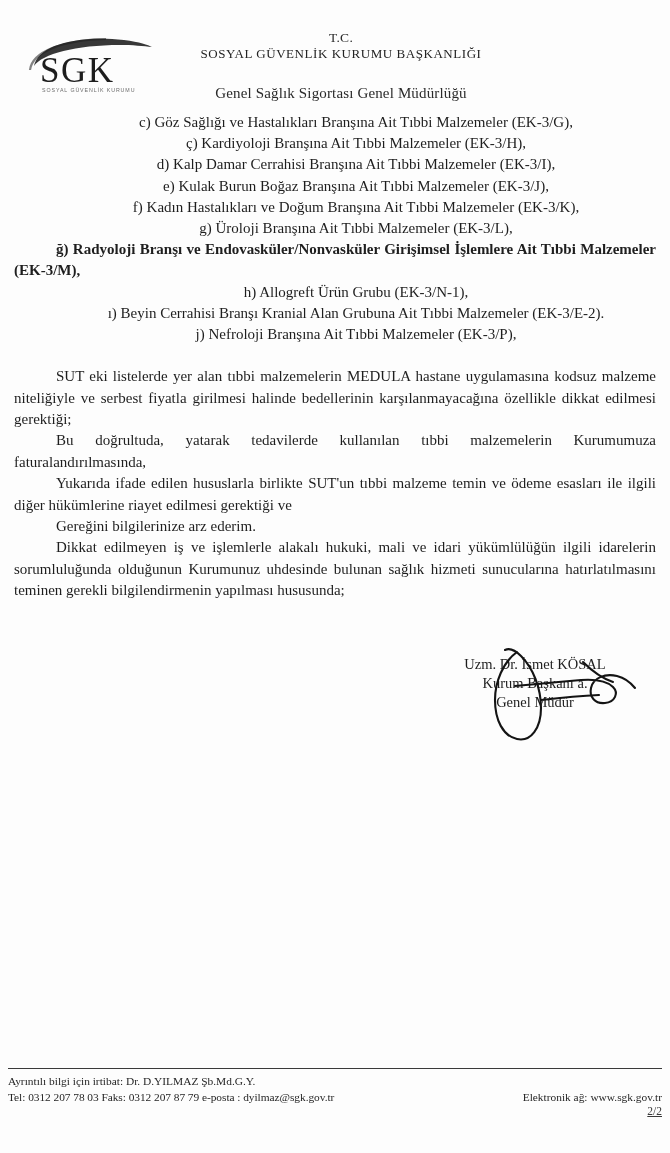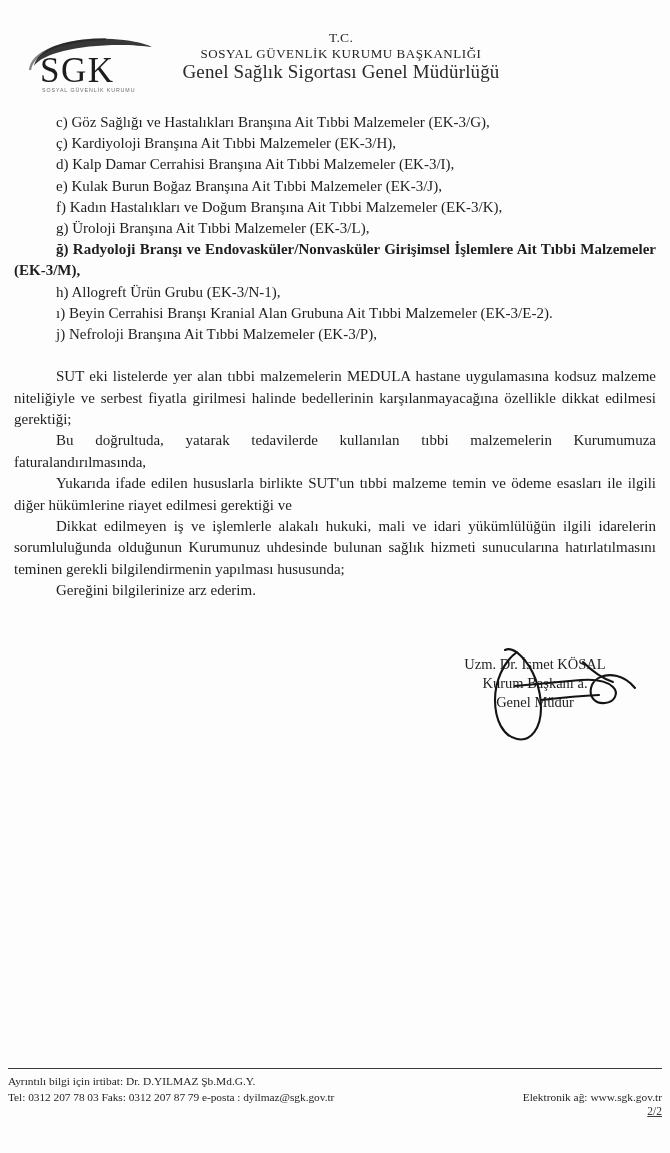--- a/index.html
+++ b/index.html
@@ -49,39 +49,40 @@
     letter-spacing: 0.3px;
     color: #2a2a2a;
   }
   .hdr-main {
     font-size: 13px;
     letter-spacing: 0.55px;
     color: #232323;
     white-space: nowrap;
   }
   .hdr-sub {
-    font-size: 19px;
+    font-size: 15px;
     letter-spacing: 0.15px;
     color: #2a2a2a;
+    margin-top: 24px;
   }
 
   
   .body-block {
     position: absolute;
     left: 0;
     top: 112px;
     width: 670px;
     padding: 0 14px 0 14px;
     box-sizing: border-box;
   }
   .list-line {
     font-size: 15px;
     line-height: 21.2px;
     text-indent: 42px;
-    text-align: left;
+    text-align: center;
     color: #1e1e1e;
     white-space: nowrap;
   }
   .list-line.wrap {
     white-space: normal;
     text-align: justify;
     text-indent: 42px;
     font-weight: bold;
   }
 
@@ -190,22 +191,22 @@
     <div class="list-line wrap">ğ) Radyoloji Branşı ve Endovasküler/Nonvasküler Girişimsel İşlemlere Ait Tıbbi Malzemeler (EK-3/M),</div>
 
     <div class="list-line">h) Allogreft Ürün Grubu (EK-3/N-1),</div>
     <div class="list-line">ı) Beyin Cerrahisi Branşı Kranial Alan Grubuna Ait Tıbbi Malzemeler (EK-3/E-2).</div>
     <div class="list-line">j) Nefroloji Branşına Ait Tıbbi Malzemeler (EK-3/P),</div>
 
     <div class="para-group">
       <p class="para last-line-left">SUT eki listelerde yer alan tıbbi malzemelerin MEDULA hastane uygulamasına kodsuz malzeme niteliğiyle ve serbest fiyatla girilmesi halinde bedellerinin karşılanmayacağına özellikle dikkat edilmesi gerektiği;</p>
       <p class="para last-line-left">Bu doğrultuda, yatarak tedavilerde kullanılan tıbbi malzemelerin Kurumumuza faturalandırılmasında,</p>
       <p class="para last-line-left">Yukarıda ifade edilen hususlarla birlikte SUT'un tıbbi malzeme temin ve ödeme esasları ile ilgili diğer hükümlerine riayet edilmesi gerektiği ve</p>
+      <p class="para last-line-left">Gereğini bilgilerinize arz ederim.</p>
       <p class="para last-line-left">Dikkat edilmeyen iş ve işlemlerle alakalı hukuki, mali ve idari yükümlülüğün ilgili idarelerin sorumluluğunda olduğunun Kurumunuz uhdesinde bulunan sağlık hizmeti sunucularına hatırlatılmasını teminen gerekli bilgilendirmenin yapılması hususunda;</p>
-      <p class="para last-line-left">Gereğini bilgilerinize arz ederim.</p>
     </div>
   </div>
 
   <div class="signature-block">
     <div>Uzm. Dr. İsmet KÖSAL</div>
     <div>Kurum Başkanı a.</div>
     <div>Genel Müdür</div>
   </div>
 
   <div class="sig-scribble">

